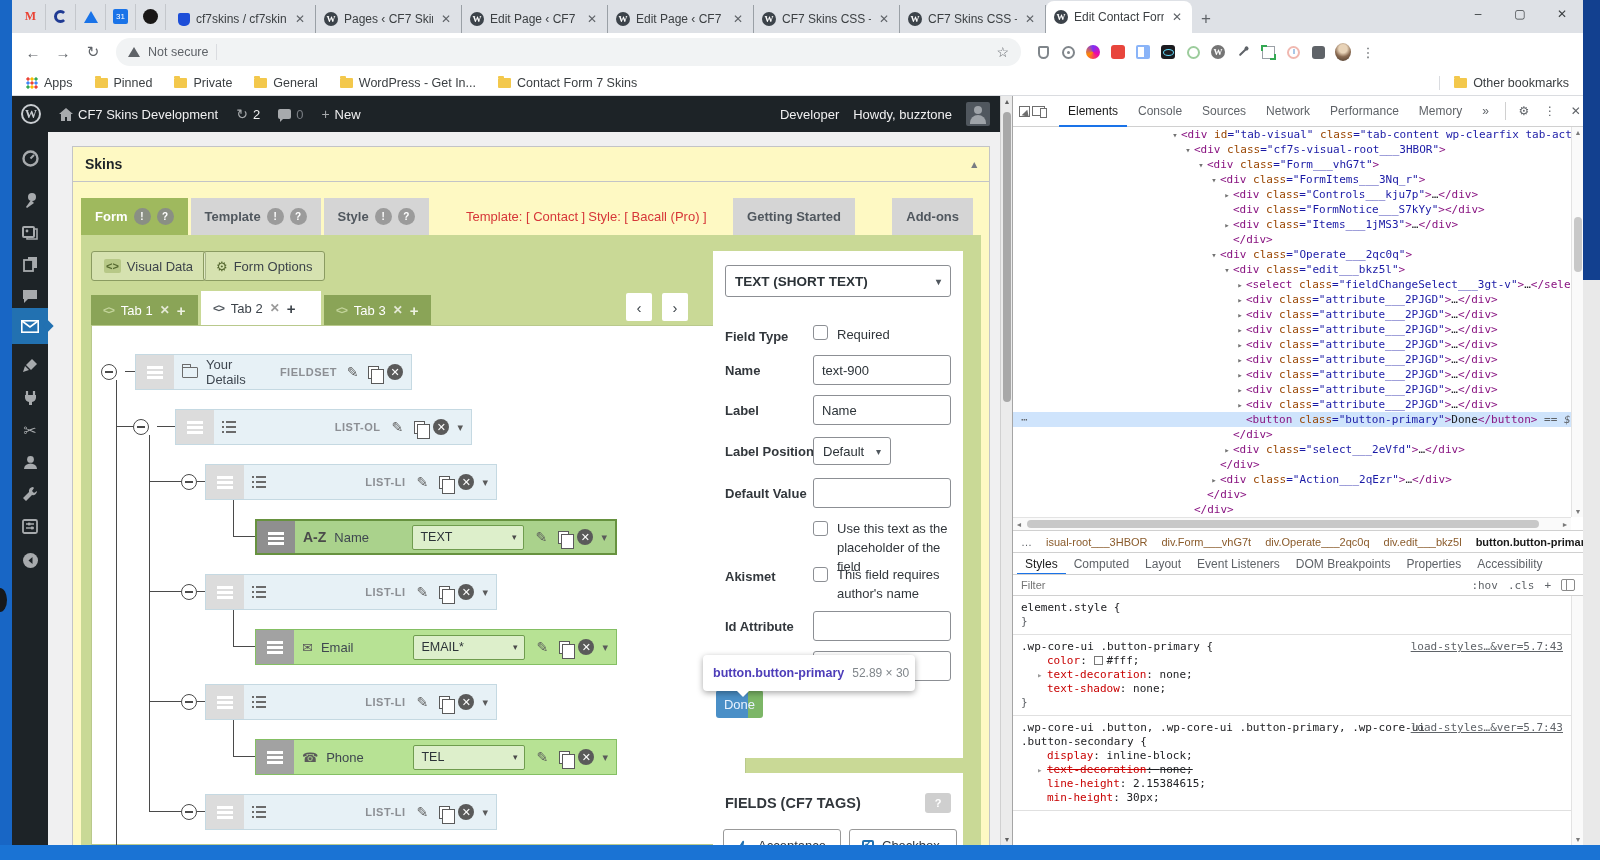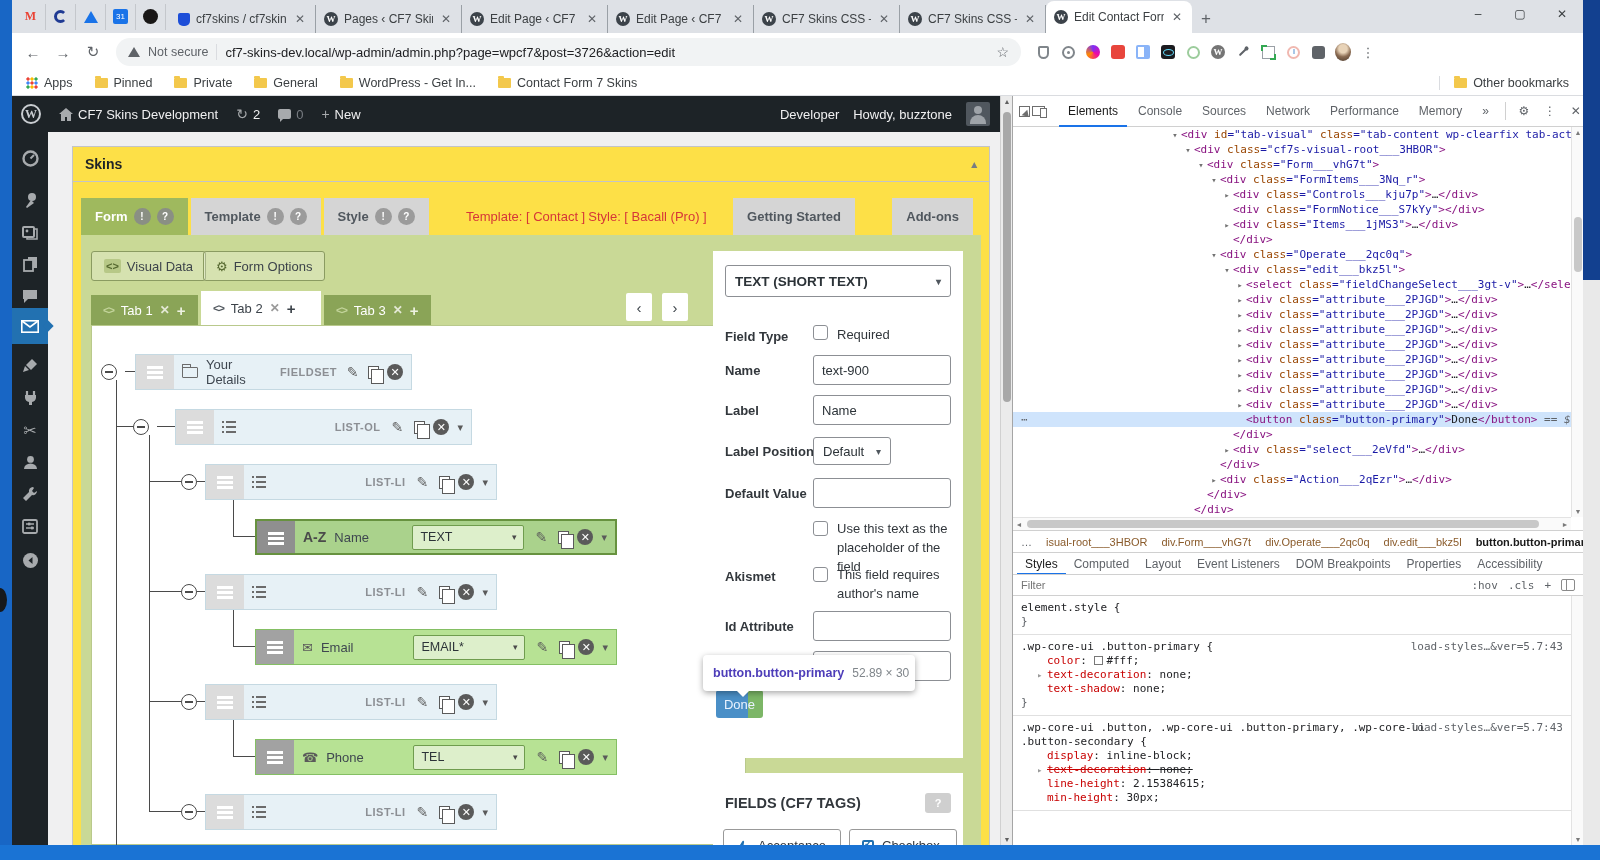--- a/index.html
+++ b/index.html
@@ -91,21 +91,21 @@
   .ab-avatar::after{content:"";position:absolute;left:4px;top:13px;width:16px;height:9px;border-radius:8px 8px 0 0;background:#9ea3a8}
   #wp-body{position:absolute;left:0;top:36px;right:0;bottom:0;background:#f0f0f1}
   #wp-side{position:absolute;left:0;top:0;width:36px;bottom:0;background:#1d2327}
   .sm-item{position:absolute;left:0;width:36px;height:32px;display:flex;align-items:center;justify-content:center;color:#a7aaad}
   .sm-item svg{display:block}
   .sm-item.active{background:#2271b1;color:#fff;height:36px}
   .sm-item.active::after{content:"";position:absolute;right:-4px;top:14px;width:8px;height:8px;background:#2271b1;transform:rotate(45deg)}
   .sm-glyph{font-size:16px}
   #wp-main{position:absolute;left:36px;top:0;right:0;bottom:0}
   
-  #metabox{position:absolute;left:24px;top:14px;width:918px;bottom:0;background:#fde047;border:1px solid #c3c4c7;border-bottom:none}
+  #metabox{position:absolute;left:24px;top:14px;width:918px;bottom:0;background:#fef9c3;border:1px solid #c3c4c7;border-bottom:none}
   #mb-head{height:35px;border-bottom:1px solid #c3c4c7;display:flex;align-items:center;padding:0 12px;font-size:14px;font-weight:bold;color:#1d2327}
   #mb-head .toggle{margin-left:auto;color:#787c82;font-size:11px}
   #mb-body{position:absolute;left:0;top:36px;right:0;bottom:0;padding:8px;overflow:hidden}
   
   #cf7-tabs{position:relative;height:37px;margin-top:7px;display:flex;align-items:flex-end;gap:3px}
   .cftab{height:37px;display:flex;align-items:center;gap:6px;padding:0 14px;font-size:13px;font-weight:bold}
   .cftab.form{background:#9fb95e;color:#fff}
   .cftab.gray{background:#d5d5d5;color:#50575e}
   .badge{width:17px;height:17px;border-radius:50%;background:#9b9b9b;color:#fff;font-size:10px;font-weight:bold;display:flex;align-items:center;justify-content:center}
   .cftab.form .badge{background:#8a8f84}
@@ -222,21 +222,21 @@
   #dt-filter{position:absolute;left:0;top:478px;right:0;height:22px;border-top:1px solid #d0d0d0;border-bottom:1px solid #d0d0d0;display:flex;align-items:center;padding:0 8px;gap:10px}
   #dt-filter input{border:none;outline:none;flex:1;font-size:11px;color:#333;font-family:"Liberation Sans",sans-serif}
   #dt-filter .fr{color:#5f6368;font-size:11px;font-family:"DejaVu Sans Mono",monospace}
   .grid-ic{width:14px;height:12px;border:1px solid #8a8a8a;border-radius:2px;position:relative}
   .grid-ic::after{content:"";position:absolute;left:4px;top:0;width:1px;height:10px;background:#8a8a8a}
   
   #dt-styles{position:absolute;left:0;top:500px;right:12px;bottom:0;overflow:hidden;font-family:"DejaVu Sans Mono",monospace;font-size:11px;line-height:14px;color:#202124}
   .css-block{padding:5px 8px;border-bottom:1px solid #e0e0e0;position:relative}
   .css-sel{color:#202124}
   .css-brace{color:#5f6368}
-  .css-link{position:absolute;right:8px;top:5px;color:#5f6368;}
+  .css-link{position:absolute;right:8px;top:5px;color:#5f6368;text-decoration:underline}
   .css-prop{padding-left:16px}
   .css-prop .arr{color:#9a9a9a;font-size:9px;display:inline-block;width:10px}
   .pname{color:#c80000}
   .pval{color:#202124}
   .swatch{display:inline-block;width:9px;height:9px;border:1px solid #777;margin:0 3px -1px 1px}
   .strike .pname,.strike .pval{text-decoration:line-through}
   .strike .pname{color:#c80000}
   #st-vscroll{position:absolute;right:0;top:500px;width:12px;bottom:0;background:#fafafa;border-left:1px solid #e3e3e3}
 </style>
 </head>
@@ -312,21 +312,20 @@
   </div>
 
   <div id="toolbar">
     <span class="navbtn">←</span>
     <span class="navbtn">→</span>
     <span class="navbtn">↻</span>
     <div id="omnibox">
       <span class="warn-tri"></span>
       <span class="notsecure">Not secure</span>
       <span class="sep"></span>
-      <span class="url">cf7-skins-dev.local/wp-admin/admin.php?page=wpcf7&amp;post=3726&amp;action=edit</span>
       <span class="star">☆</span>
     </div>
     <div id="ext-icons">
       <span class="ext">
           <span class="x-shield"></span>
         </span>
       <span class="ext">
           <span class="x-cam"></span>
         </span>
       <span class="ext">

